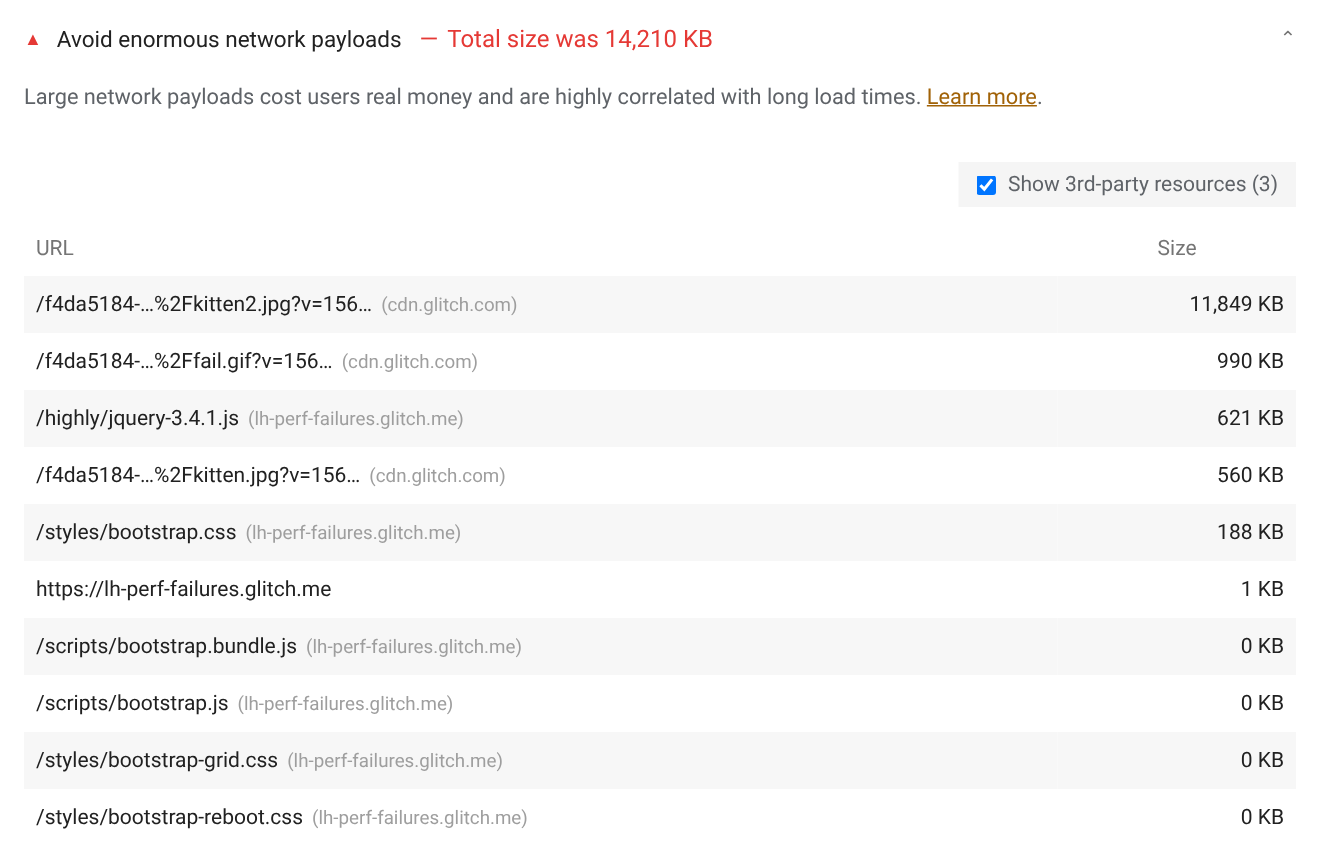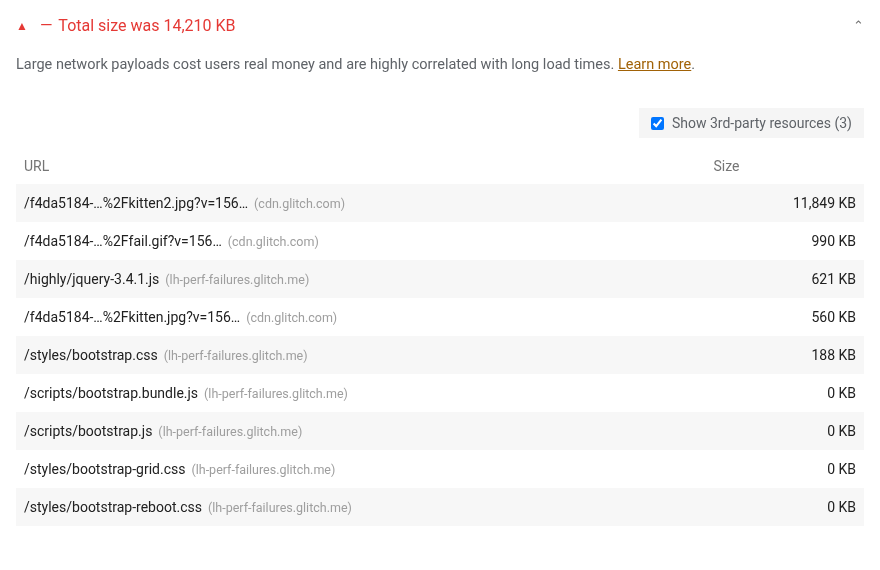--- a/index.html
+++ b/index.html
@@ -76,41 +76,42 @@
       width: 100%;
       border-collapse: collapse;
     }
     thead th {
       text-align: left;
       font-weight: 400;
       color: #757575;
       font-size: 14px;
       padding: 10px 8px;
     }
-    thead th.size-col { text-align: left; }
+    thead th.size-col { text-align: center; }
     tbody td {
       padding: 11px 8px;
       font-size: 14px;
       color: #212121;
       vertical-align: middle;
     }
     tbody tr:nth-child(odd) td { background: #f7f7f7; }
     tbody tr:nth-child(even) td { background: #ffffff; }
     td.size-col { text-align: right; white-space: nowrap; }
     .origin {
       color: #9e9e9e;
       font-size: 12.5px;
       margin-left: 6px;
     }
   </style>
 </head>
 <body>
 
 <div class="audit-header">
   <span class="triangle-icon">▲</span>
+  <span class="audit-title">Avoid enormous network payloads</span>
   <span class="audit-summary">
     <span class="dash">—</span>&nbsp;<span>Total size was 14,210 KB</span>
   </span>
   <span class="chevron">⌃</span>
 </div>
 
 <div class="audit-desc">
   <span>Large network payloads cost users real money and are highly correlated with long load times. </span><a class="learn-more">Learn more</a><span>.</span>
 </div>
 
@@ -143,20 +144,24 @@
       </tr>
       <tr>
         <td><span>/f4da5184-…%2Fkitten.jpg?v=156…</span><span class="origin">(cdn.glitch.com)</span></td>
         <td class="size-col">560 KB</td>
       </tr>
       <tr>
         <td><span>/styles/bootstrap.css</span><span class="origin">(lh-perf-failures.glitch.me)</span></td>
         <td class="size-col">188 KB</td>
       </tr>
       <tr>
+        <td><span>https://lh-perf-failures.glitch.me</span></td>
+        <td class="size-col">1 KB</td>
+      </tr>
+      <tr>
         <td><span>/scripts/bootstrap.bundle.js</span><span class="origin">(lh-perf-failures.glitch.me)</span></td>
         <td class="size-col">0 KB</td>
       </tr>
       <tr>
         <td><span>/scripts/bootstrap.js</span><span class="origin">(lh-perf-failures.glitch.me)</span></td>
         <td class="size-col">0 KB</td>
       </tr>
       <tr>
         <td><span>/styles/bootstrap-grid.css</span><span class="origin">(lh-perf-failures.glitch.me)</span></td>
         <td class="size-col">0 KB</td>

